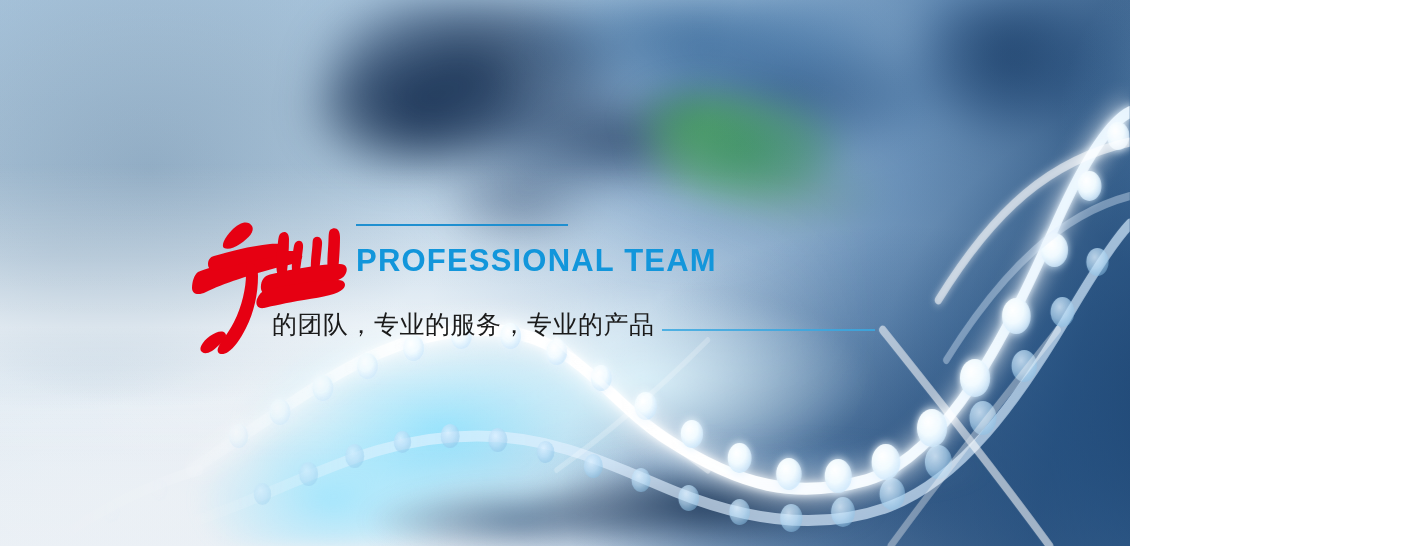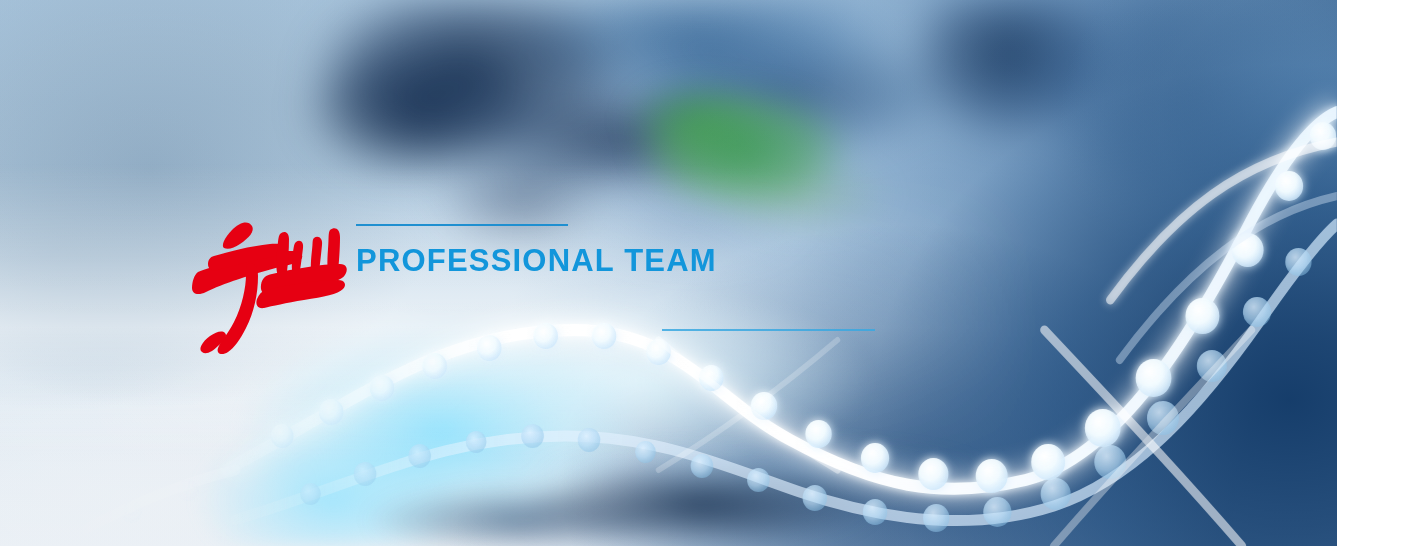--- a/index.html
+++ b/index.html
@@ -5,21 +5,21 @@
   * { margin:0; padding:0; box-sizing:border-box; }
   html, body {
     width:1421px; height:546px;
     overflow:hidden;
     background:#ffffff;
     font-family:"Liberation Sans", sans-serif;
   }
 
   #banner {
     position:relative;
-    width:1337px; height:546px;
+    width:1130px; height:546px;
     overflow:hidden;
     background:#bcd4e6;
   }
 
   
   .bg { position:absolute; inset:0; }
 
   
   .bg-base {
     background:
@@ -406,17 +406,18 @@
                    C98,91 84,94 76,96 C70,97 67,93 69,87 C71,82 74,79 78,78 Z"></path>
         </g>
       </svg>
     </div>
 
     <div class="rule-top"></div>
 
     <h1 class="title">PROFESSIONAL TEAM</h1>
 
 
+    <div class="subtitle-cn">的团队，专业的服务，专业的产品</div>
 
     <div class="rule-bottom"></div>
 
   </div>
 </div>
 
 </body></html>

